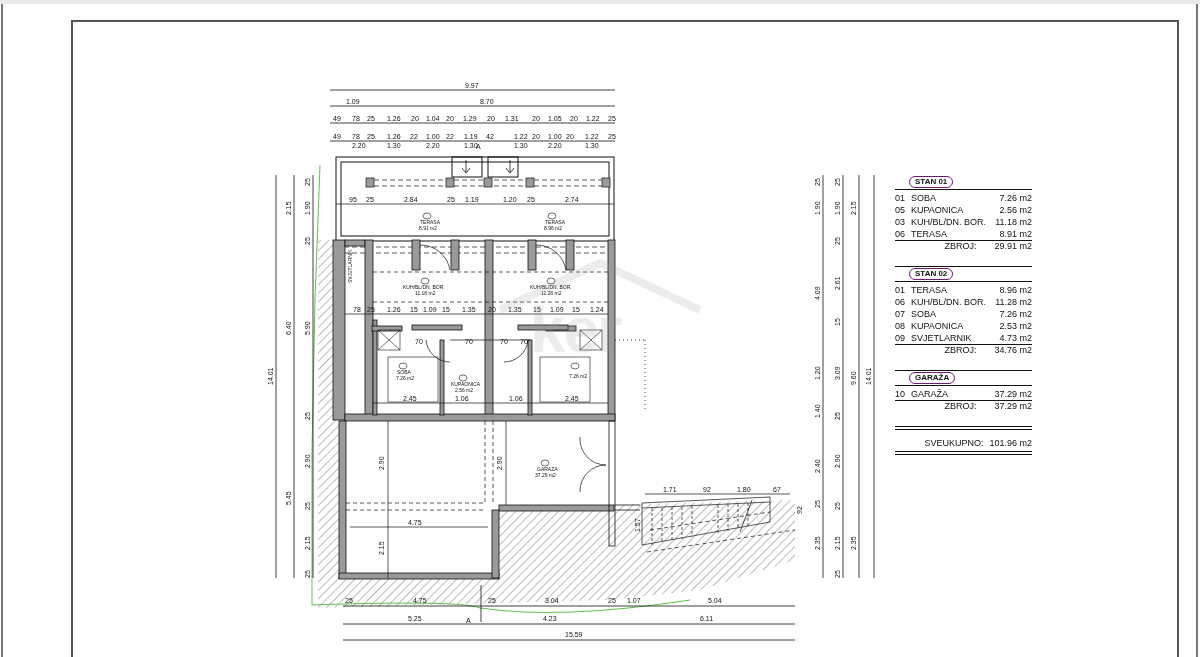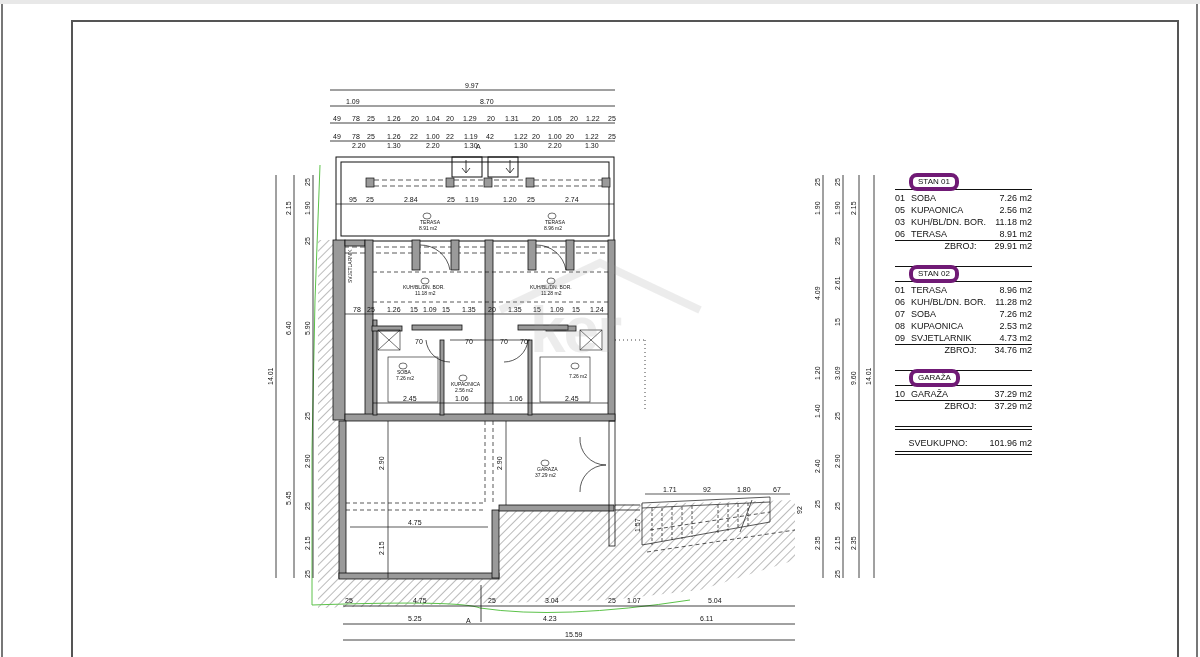--- a/index.html
+++ b/index.html
@@ -7,29 +7,29 @@
   .topbar{position:absolute;left:0;top:0;width:1200px;height:4px;background:#e8e8e8;}
   .outer-left{position:absolute;left:1px;top:4px;width:2px;height:653px;background:#777;}
   .outer-right{position:absolute;left:1196px;top:4px;width:2px;height:653px;background:#777;}
   .sheet{position:absolute;left:71px;top:20px;width:1108px;height:640px;border-left:2px solid #555;border-top:2px solid #555;border-right:2px solid #555;box-sizing:border-box;}
   svg{position:absolute;left:0;top:0;}
   .dim{font-family:"Liberation Sans",sans-serif;font-size:7px;fill:#111;}
   .lbl{font-family:"Liberation Sans",sans-serif;font-size:5px;fill:#111;}
   
   .legend{position:absolute;left:895px;top:176px;width:137px;font-size:9px;color:#111;font-family:"Liberation Sans",sans-serif;line-height:1;}
   .legend .sec-head{display:flex;justify-content:flex-start;padding-left:14px;height:12px;align-items:center;}
-  .legend .pill{border:4px solid #701a75;border-radius:8px;padding:1px 5px;font-size:8px;}
+  .legend .pill{border:1px solid #701a75;border-radius:8px;padding:1px 5px;font-size:8px;font-weight:bold;}
   .legend .row{display:flex;height:12px;align-items:flex-end;}
   .legend .num{width:16px;}
   .legend .name{flex:1;}
   .legend .area{text-align:right;}
   .legend .rule{border-top:1.5px solid #111;margin:1px 0;}
   .legend .dbl{border-top:1px solid #111;border-bottom:1px solid #111;height:2px;margin:1px 0;}
   .legend .sum{text-align:right;height:23px;display:flex;justify-content:flex-end;gap:18px;}
-  .legend .grand{text-align:right;height:14px;display:flex;justify-content:flex-end;align-items:center;gap:22px;margin-top:6px;}
+  .legend .grand{text-align:right;height:14px;display:flex;justify-content:flex-end;align-items:center;gap:6px;margin-top:6px;}
   .watermark{position:absolute;left:490px;top:255px;width:220px;height:150px;opacity:0.18;pointer-events:none;}
   .wm-text1{position:absolute;left:40px;top:38px;font-size:64px;font-weight:bold;color:#9a9a9a;letter-spacing:-2px;}
   .wm-text2{position:absolute;left:40px;top:118px;font-size:22px;color:#9a9a9a;letter-spacing:8px;}
 </style>
 </head>
 <body>
 
 <div class="topbar"></div>
 <div class="outer-left"></div>
 <div class="outer-right"></div>

